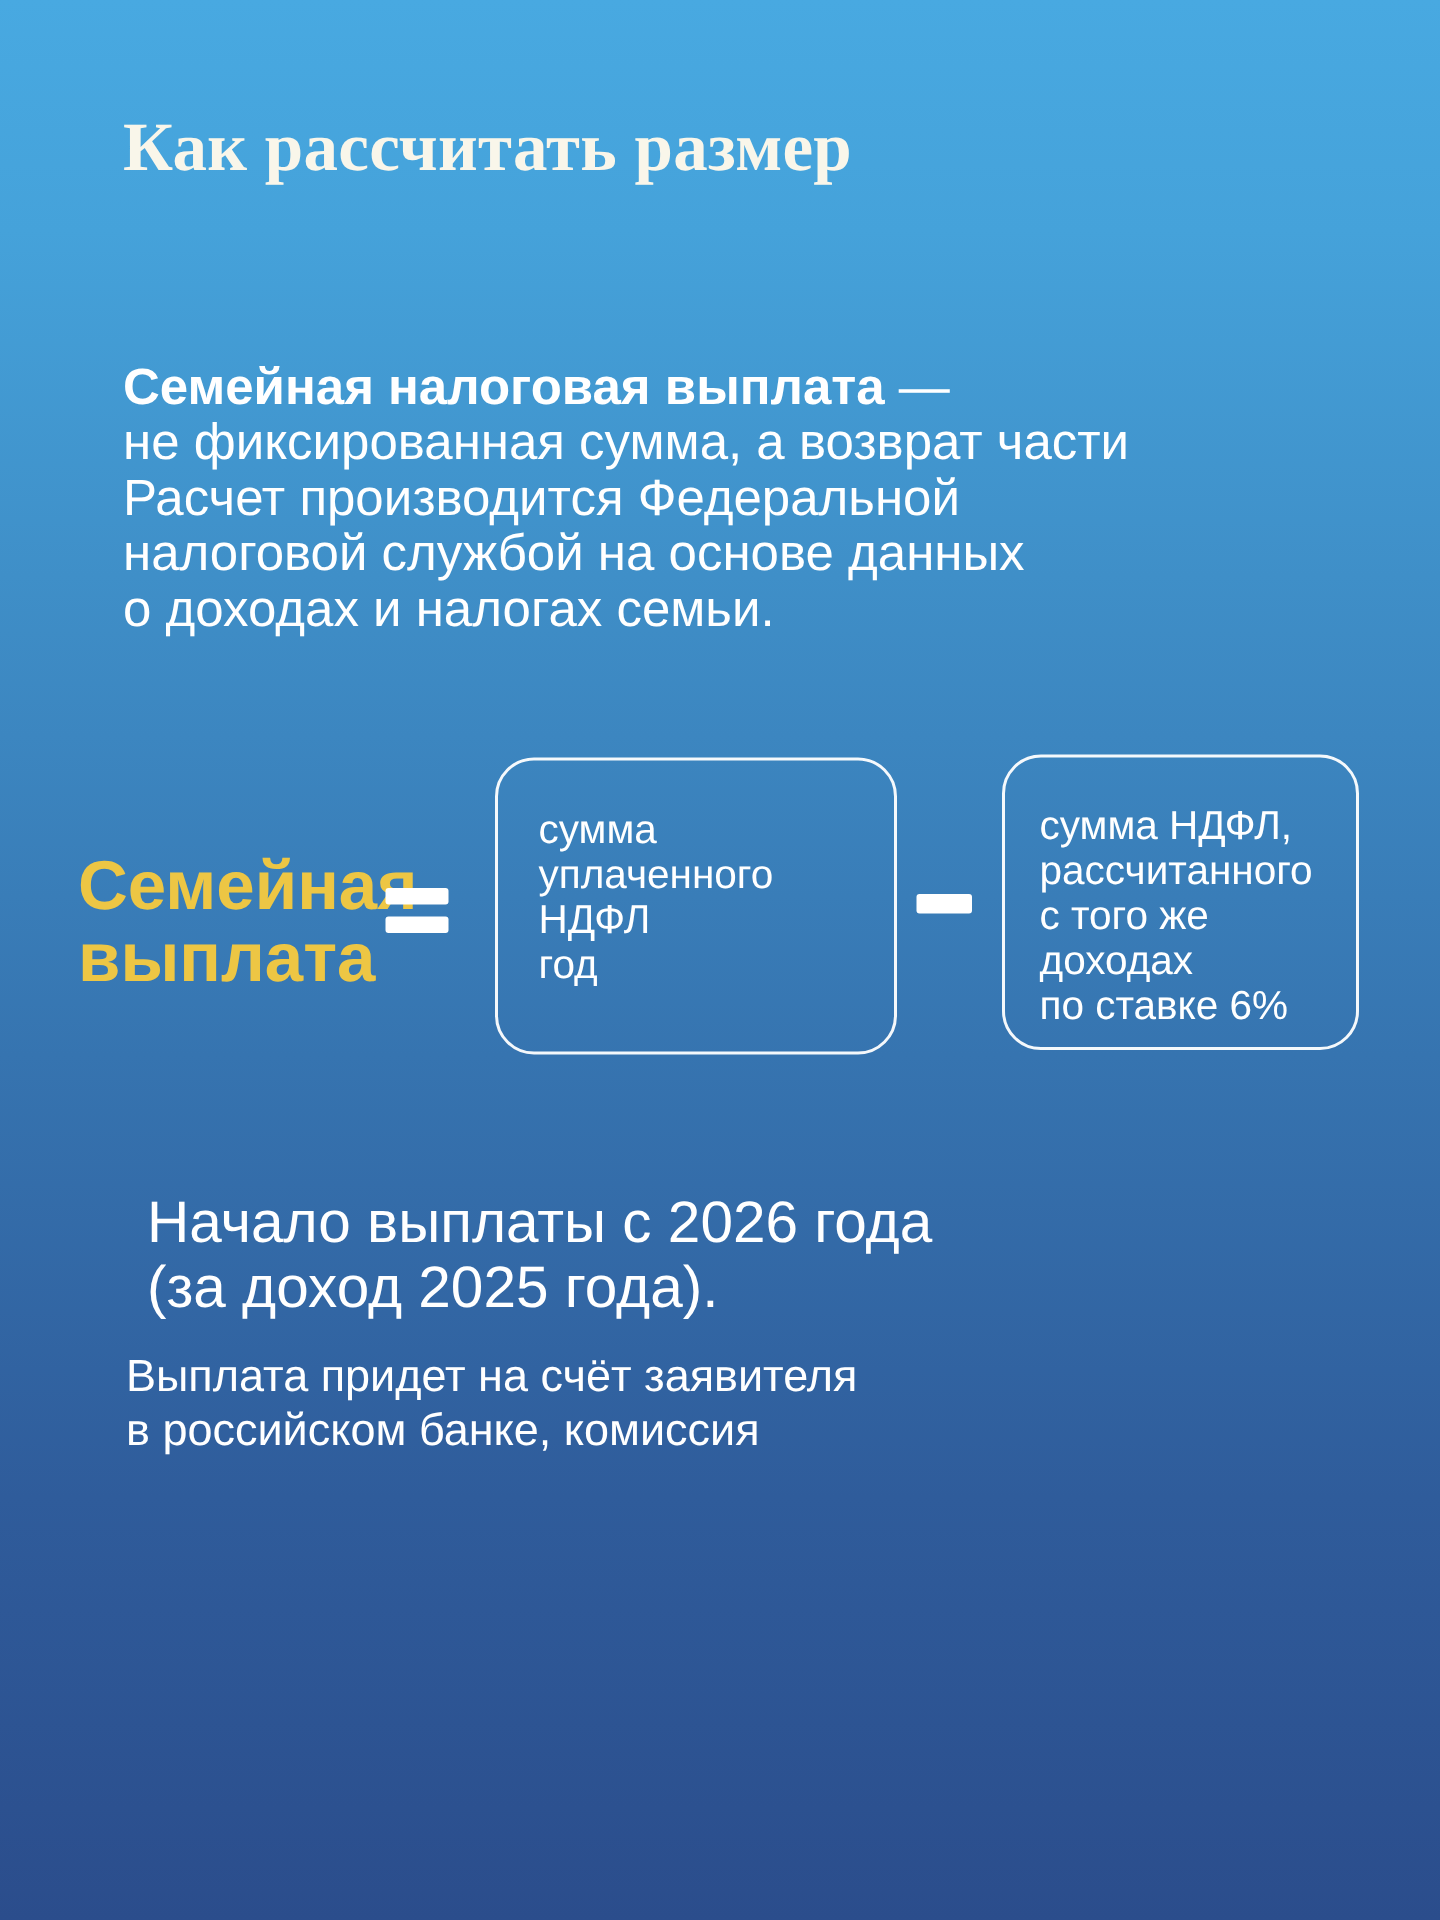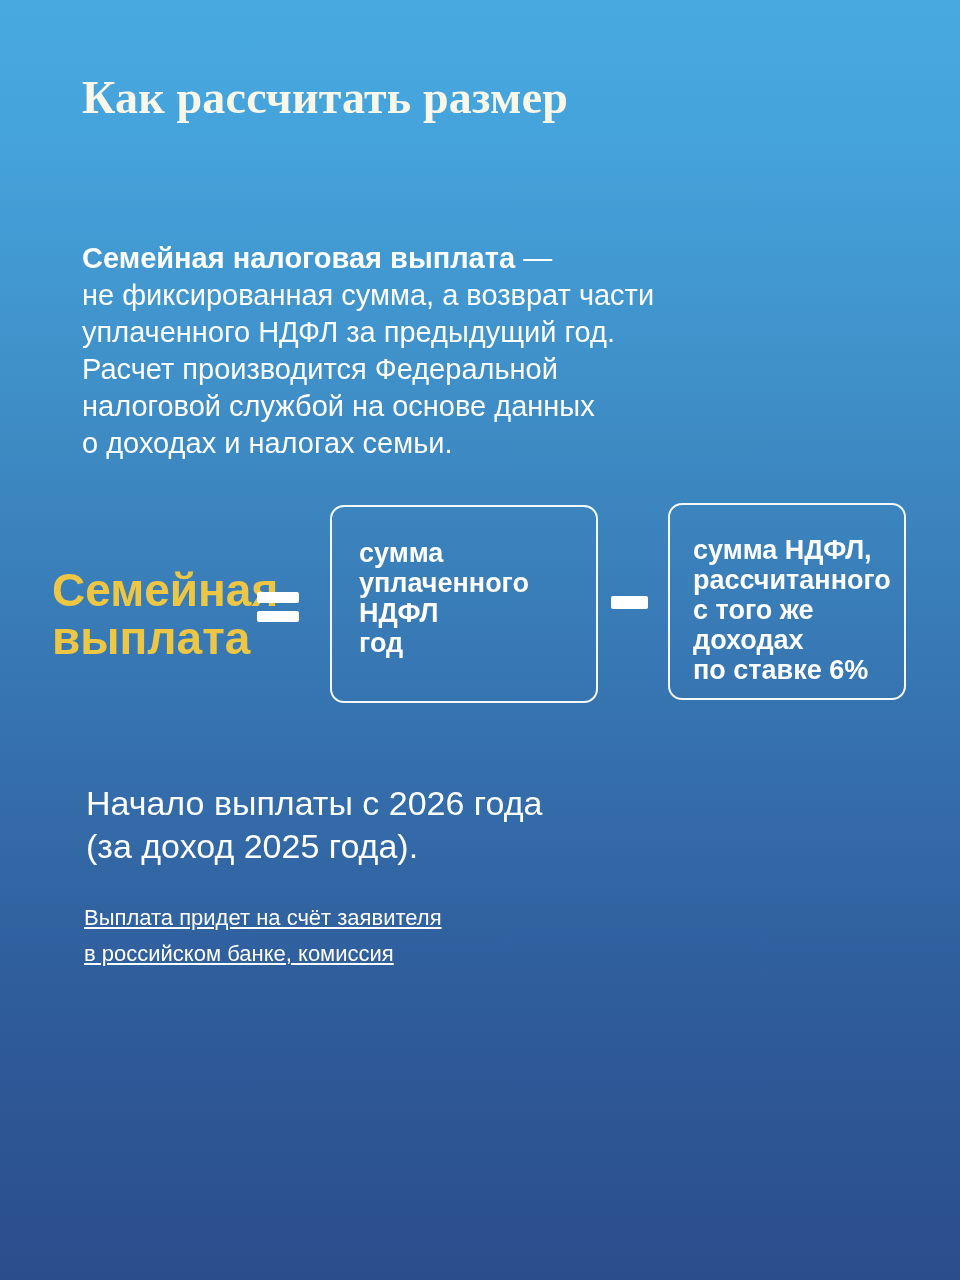--- a/index.html
+++ b/index.html
@@ -20,66 +20,65 @@
     font-family:"Liberation Serif","DejaVu Serif",serif;
     font-weight:700;
     font-size:46px;line-height:55px;
     color:#f9f6ea;
     letter-spacing:0.2px;
   }
 
   
   .intro{
     position:absolute;left:82px;top:240px;margin:0;
-    font-size:29px;line-height:37px;font-weight:400;color:#ffffff;
+    font-size:34px;line-height:37px;font-weight:400;color:#ffffff;
   }
   .intro b{font-weight:700;}
 
   
   .formula-label{
     position:absolute;left:52px;top:566px;margin:0;
     color:#edc644;font-weight:700;
     font-size:46px;line-height:48px;
   }
   .equals-icon{position:absolute;left:257px;top:592px;width:42px;}
   .equals-icon i{display:block;height:11px;background:#ffffff;border-radius:2px;margin:0 0 8px 0;}
   .minus-icon{position:absolute;left:611px;top:596px;width:37px;height:13px;background:#ffffff;border-radius:2px;}
 
   .fbox{
     position:absolute;box-sizing:border-box;
     border:2px solid rgba(255,255,255,0.95);
-    border-radius:14px;
-    font-size:27px;line-height:30px;font-weight:700;color:#ffffff;
+    border-radius:26px;
+    font-size:27px;line-height:30px;font-weight:400;color:#ffffff;
   }
   .fbox-minuend{left:330px;top:505px;width:268px;height:198px;padding:31px 8px 0 27px;}
   .fbox-subtrahend{left:668px;top:503px;width:238px;height:197px;padding:30px 16px 0 23px;}
 
   
   .note-start{
-    position:absolute;left:82px;top:778px;margin:4px;
-    font-size:34px;line-height:43px;
+    position:absolute;left:82px;top:778px;margin:16px;
+    font-size:39px;line-height:43px;
   }
   .note-payment{
     position:absolute;left:84px;top:900px;margin:0;
-    font-size:22px;line-height:36px;text-decoration:underline;
+    font-size:30px;line-height:36px;
   }
 </style>
 </head>
 <body>
 
 <div class="poster">
 
   <h1 class="title">
     <span class="block-line">Как рассчитать размер</span>
   </h1>
 
   <p class="intro">
     <span class="block-line"><b>Семейная налоговая выплата</b><span> —</span></span>
     <span class="block-line">не фиксированная сумма, а возврат части</span>
-    <span class="block-line">уплаченного НДФЛ за предыдущий год.</span>
     <span class="block-line">Расчет производится Федеральной</span>
     <span class="block-line">налоговой службой на основе данных</span>
     <span class="block-line">о доходах и налогах семьи.</span>
   </p>
 
   <div>
 
     <p class="formula-label">
       <span class="block-line">Семейная</span>
       <span class="block-line">выплата</span>

